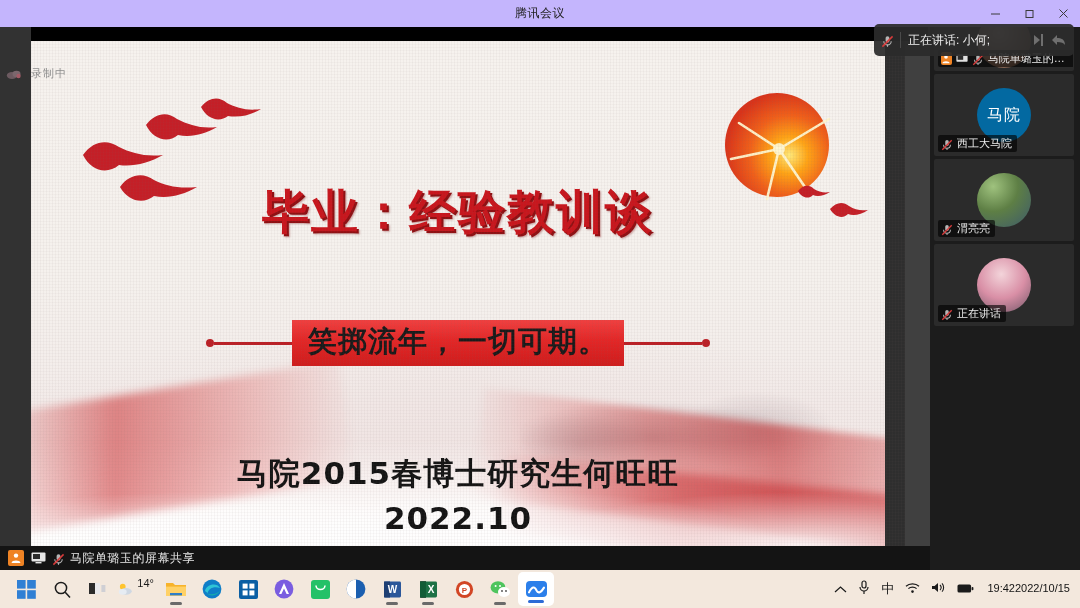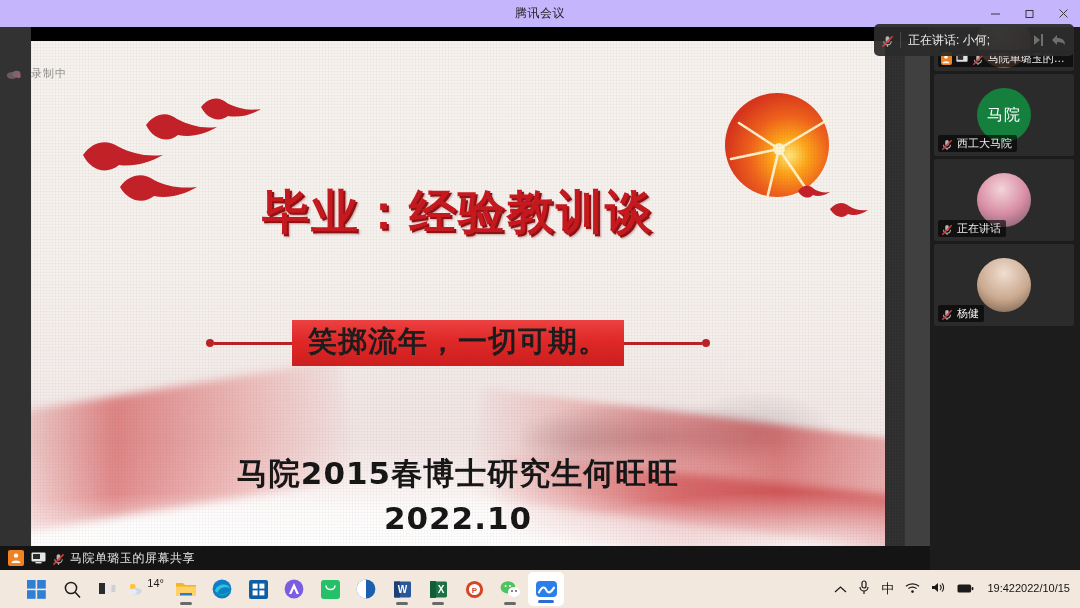--- a/index.html
+++ b/index.html
@@ -149,21 +149,21 @@
   .tile{
     position:relative;margin:3px 6px 3px 4px;height:80px;background:#2b2b2b;
     border-radius:2px;overflow:hidden;border:1px solid transparent;
   }
   .tile.first{height:58px;margin-top:-16px;}
   .tile.active{border:1px solid #3e8b52;}
   .tile .av{
     position:absolute;left:50%;top:50%;transform:translate(-50%,-50%);
     width:54px;height:54px;border-radius:50%;overflow:hidden;
   }
-  .tile .av.txt{background:#15803d;display:flex;align-items:center;justify-content:center;
+  .tile .av.txt{background:#0369a1;display:flex;align-items:center;justify-content:center;
                 color:#fff;font-size:16px;letter-spacing:1px;}
   .tile .vid{position:absolute;left:28px;top:0;width:57px;height:100%;overflow:hidden;}
   .label{
     position:absolute;left:3px;bottom:3px;display:flex;align-items:center;gap:4px;
     background:rgba(0,0,0,.62);border-radius:2px;padding:1px 5px 1px 3px;
     max-width:128px;
   }
   .label .nm{font-size:11px;color:#ededed;white-space:nowrap;overflow:hidden;text-overflow:ellipsis;}
   .micmuted,.micon{width:12px;height:13px;flex:0 0 auto;}
 
@@ -175,21 +175,21 @@
   }
   .speaking .stxt{font-size:12px;color:#f0f0f0;white-space:nowrap;}
   .speaking .sep{width:1px;height:16px;background:#4a4a4a;}
   .speaking .arrows{margin-left:auto;display:flex;align-items:center;gap:2px;}
 
   
   .taskbar{
     position:absolute;left:0;top:570px;width:1080px;height:38px;
     background:#f3e8dd;display:flex;align-items:center;
   }
-  .tb-icons{display:flex;align-items:center;gap:0;padding-left:18px;}
+  .tb-icons{display:flex;align-items:center;gap:0;padding-left:8px;}
   .tbi{width:36px;height:38px;display:flex;align-items:center;justify-content:center;position:relative;}
   .tbi.activeapp{background:#ffffff;border-radius:5px;height:34px;}
   .tbi .run{position:absolute;bottom:3px;left:50%;transform:translateX(-50%);
             width:12px;height:3px;background:#6a6a6a;border-radius:2px;}
   .tbi.activeapp .run{width:16px;background:#2d6bd6;}
   .weather{display:flex;align-items:center;gap:2px;padding:0 4px 0 2px;}
   .weather .deg{font-size:11px;color:#1b1b1b;position:relative;top:-6px;}
   .tray{margin-left:auto;display:flex;align-items:center;gap:11px;padding-right:10px;}
   .tray .ime{font-size:13px;color:#1b1b1b;}
   .clock{display:flex;align-items:flex-end;line-height:1.25;padding-left:2px;}
@@ -383,50 +383,50 @@
               <rect x="4.6" y="1.2" width="3.8" height="6.4" rx="1.9" fill="#b5b5b5"></rect>
               <path d="M2.8 6.2 a3.7 3.7 0 0 0 7.4 0" fill="none" stroke="#b5b5b5" stroke-width="1.1"></path>
               <line x1="6.5" y1="9.9" x2="6.5" y2="11.8" stroke="#b5b5b5" stroke-width="1.1"></line>
               <line x1="1.4" y1="11.6" x2="11.6" y2="1.4" stroke="#d93b3b" stroke-width="1.5"></line>
             </svg>
         </span>
         <span class="nm">西工大马院</span>
       </div>
     </div>
 
+    <div class="tile">
+      <div class="av" style="background:radial-gradient(circle at 30% 25%,#9fc27e,#5e7f45 45%,#3d5a6b 100%);"></div>
+      <div class="label">
+        <span class="micmuted">
+          <svg width="12" height="12" viewBox="0 0 13 13">
+              <rect x="4.6" y="1.2" width="3.8" height="6.4" rx="1.9" fill="#b5b5b5"></rect>
+              <path d="M2.8 6.2 a3.7 3.7 0 0 0 7.4 0" fill="none" stroke="#b5b5b5" stroke-width="1.1"></path>
+              <line x1="6.5" y1="9.9" x2="6.5" y2="11.8" stroke="#b5b5b5" stroke-width="1.1"></line>
+              <line x1="1.4" y1="11.6" x2="11.6" y2="1.4" stroke="#d93b3b" stroke-width="1.5"></line>
+            </svg>
+        </span>
+        <span class="nm">渭亮亮</span>
+      </div>
+    </div>
 
     <div class="tile">
       <div class="av" style="background:radial-gradient(circle at 45% 30%,#f3d4da,#d98fa6 50%,#6f5566 100%);"></div>
       <div class="label">
         <span class="micmuted">
           <svg width="12" height="12" viewBox="0 0 13 13">
               <rect x="4.6" y="1.2" width="3.8" height="6.4" rx="1.9" fill="#b5b5b5"></rect>
               <path d="M2.8 6.2 a3.7 3.7 0 0 0 7.4 0" fill="none" stroke="#b5b5b5" stroke-width="1.1"></path>
               <line x1="6.5" y1="9.9" x2="6.5" y2="11.8" stroke="#b5b5b5" stroke-width="1.1"></line>
               <line x1="1.4" y1="11.6" x2="11.6" y2="1.4" stroke="#d93b3b" stroke-width="1.5"></line>
             </svg>
         </span>
         <span class="nm">正在讲话</span>
       </div>
     </div>
 
-    <div class="tile">
-      <div class="av" style="background:radial-gradient(circle at 50% 28%,#f0ded1,#caa98f 55%,#6e5646 100%);"></div>
-      <div class="label">
-        <span class="micmuted">
-          <svg width="12" height="12" viewBox="0 0 13 13">
-              <rect x="4.6" y="1.2" width="3.8" height="6.4" rx="1.9" fill="#b5b5b5"></rect>
-              <path d="M2.8 6.2 a3.7 3.7 0 0 0 7.4 0" fill="none" stroke="#b5b5b5" stroke-width="1.1"></path>
-              <line x1="6.5" y1="9.9" x2="6.5" y2="11.8" stroke="#b5b5b5" stroke-width="1.1"></line>
-              <line x1="1.4" y1="11.6" x2="11.6" y2="1.4" stroke="#d93b3b" stroke-width="1.5"></line>
-            </svg>
-        </span>
-        <span class="nm">杨健</span>
-      </div>
-    </div>
 
   </div>
 
   <div class="speaking">
     <span class="micmuted">
       <svg width="13" height="13" viewBox="0 0 13 13">
           <rect x="4.6" y="1.2" width="3.8" height="6.4" rx="1.9" fill="#b5b5b5"></rect>
           <path d="M2.8 6.2 a3.7 3.7 0 0 0 7.4 0" fill="none" stroke="#b5b5b5" stroke-width="1.1"></path>
           <line x1="6.5" y1="9.9" x2="6.5" y2="11.8" stroke="#b5b5b5" stroke-width="1.1"></line>
           <line x1="1.4" y1="11.6" x2="11.6" y2="1.4" stroke="#d93b3b" stroke-width="1.5"></line>

